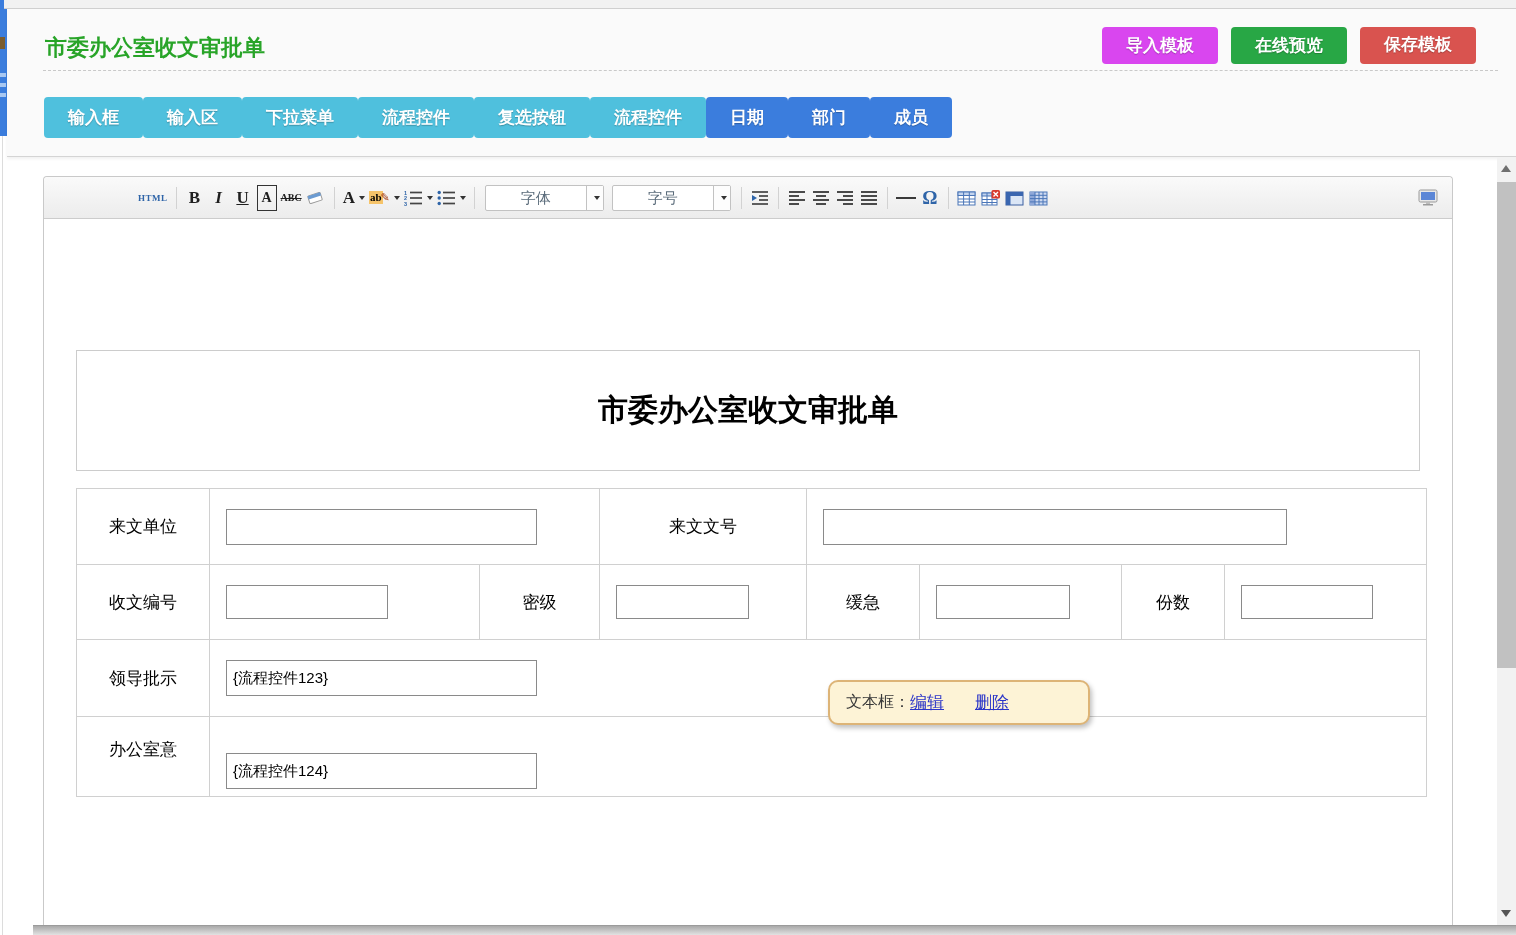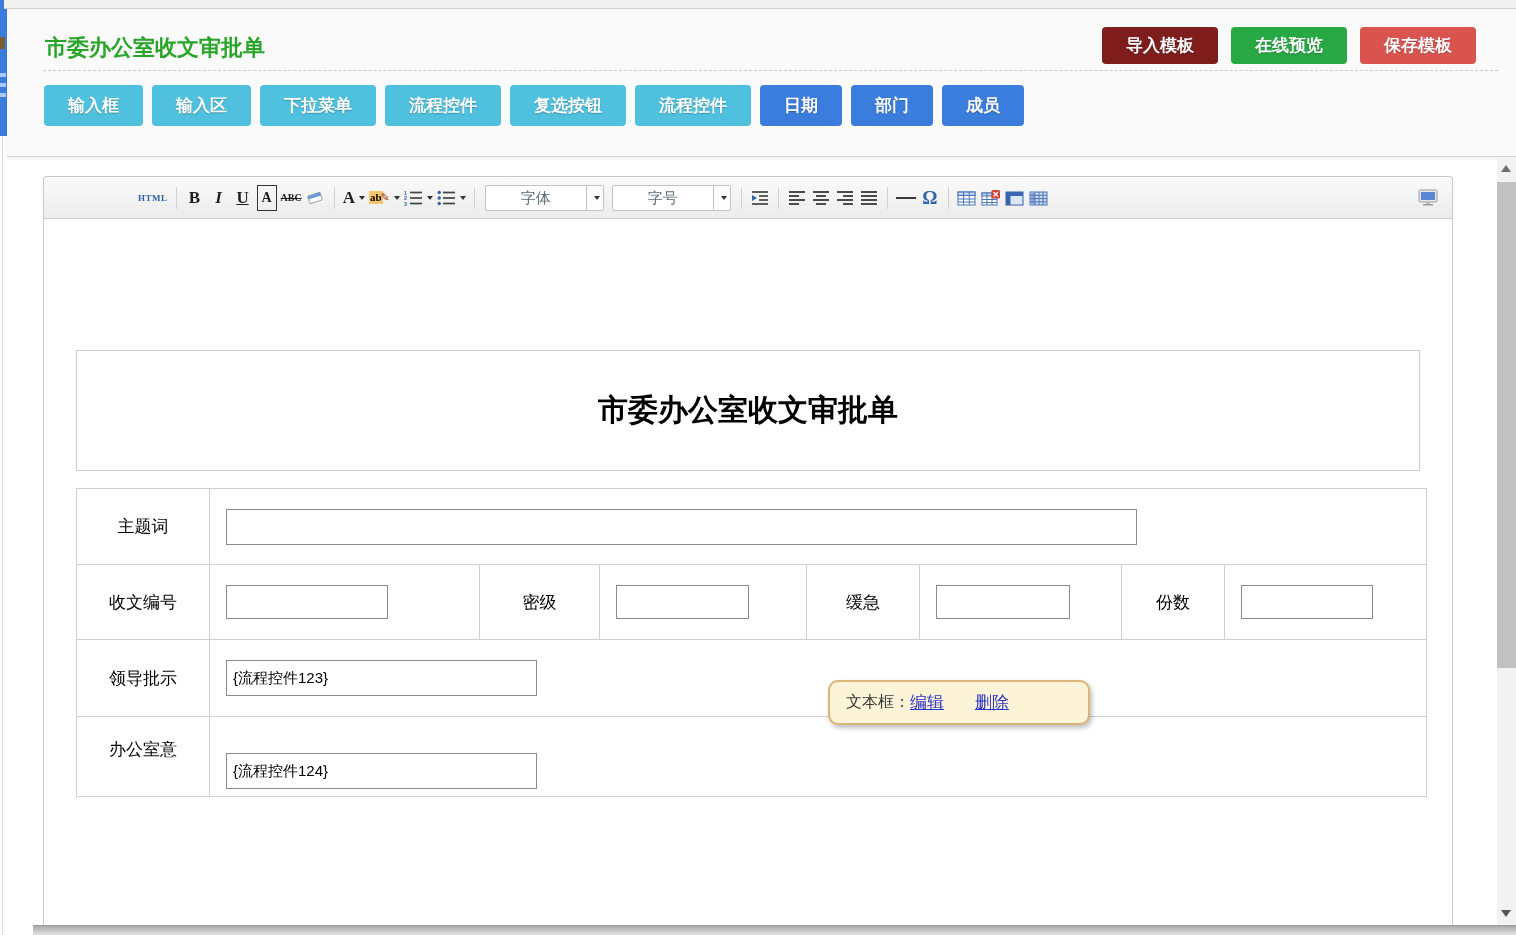--- a/index.html
+++ b/index.html
@@ -20,24 +20,24 @@
   
   .header { position:absolute; left:7px; top:9px; right:0; height:148px; background:#fafafa;
     border-bottom:1px solid #d4d4d4; box-shadow:0 2px 3px rgba(0,0,0,0.06); z-index:5; }
   .page-title { position:absolute; left:38px; top:24px; font-family:"Liberation Serif","DejaVu Serif",serif;
     font-size:22px; font-weight:bold; color:#28a428; }
   .dashed-sep { position:absolute; left:36px; right:18px; top:61px; border-top:1px dashed #c9c9c9; height:0; }
   .top-actions { position:absolute; right:40px; top:18px; display:flex; gap:13px; }
   .btn { display:inline-block; color:#fff; font-weight:bold; text-align:center; border-radius:4px; cursor:pointer;
     font-family:"Liberation Serif","DejaVu Serif",serif; text-shadow:0 1px 1px rgba(0,0,0,0.25); user-select:none; }
   .btn-lg { font-size:17px; line-height:37px; padding:0 24px; }
-  .btn-import { background:#7f1d1d; }
+  .btn-import { background:#d946ef; }
   .btn-preview { background:#28a745; }
-  .btn-save { background:#d9534f; }
-  .field-btns { position:absolute; left:37px; top:76px; display:flex; gap:9px; }
+  .btn-save { background:#d9534f;font-family:Liberation Mono, monospace; }
+  .field-btns { position:absolute; left:37px; top:88px; display:flex; gap:0; }
   .btn-field { font-size:17px; line-height:41px; height:41px; padding:0 24px; }
   .btn-light { background:#4fc0dd; }
   .btn-dark { background:#3b7ddd; }
 
   
   .main { position:absolute; left:7px; top:157px; right:19px; bottom:10px; background:#fff; overflow:hidden; }
   .editor { position:absolute; left:36px; top:19px; width:1410px; bottom:0;
     border:1px solid #c9c9c9; border-bottom:none; border-radius:4px 4px 0 0; background:#fff; }
 
   
@@ -334,23 +334,25 @@
           <col style="width:133px">
             <col style="width:270px">
             <col style="width:120px">
             <col style="width:207px">
           <col style="width:113px">
             <col style="width:202px">
             <col style="width:103px">
             <col style="width:202px">
         </colgroup>
         <tbody>
-        <tr class="r3">
-          <td class="lab">主题词</td>
-          <td class="inp" colspan="7"><input class="ipt" style="width: 911px;"></td>
+            <tr class="r1">
+          <td class="lab">来文单位</td>
+          <td class="inp" colspan="2"><input class="ipt" style="width: 311px;"></td>
+          <td class="lab">来文文号</td>
+          <td class="inp" colspan="4"><input class="ipt" style="width: 464px;"></td>
         </tr>
         <tr class="r4">
           <td class="lab">收文编号</td>
           <td class="inp"><input class="ipt h34" style="width: 162px;"></td>
           <td class="lab">密级</td>
           <td class="inp"><input class="ipt h34" style="width: 133px;"></td>
           <td class="lab">缓急</td>
           <td class="inp"><input class="ipt h34" style="width: 134px;"></td>
           <td class="lab">份数</td>
           <td class="inp"><input class="ipt h34" style="width: 132px;"></td>

